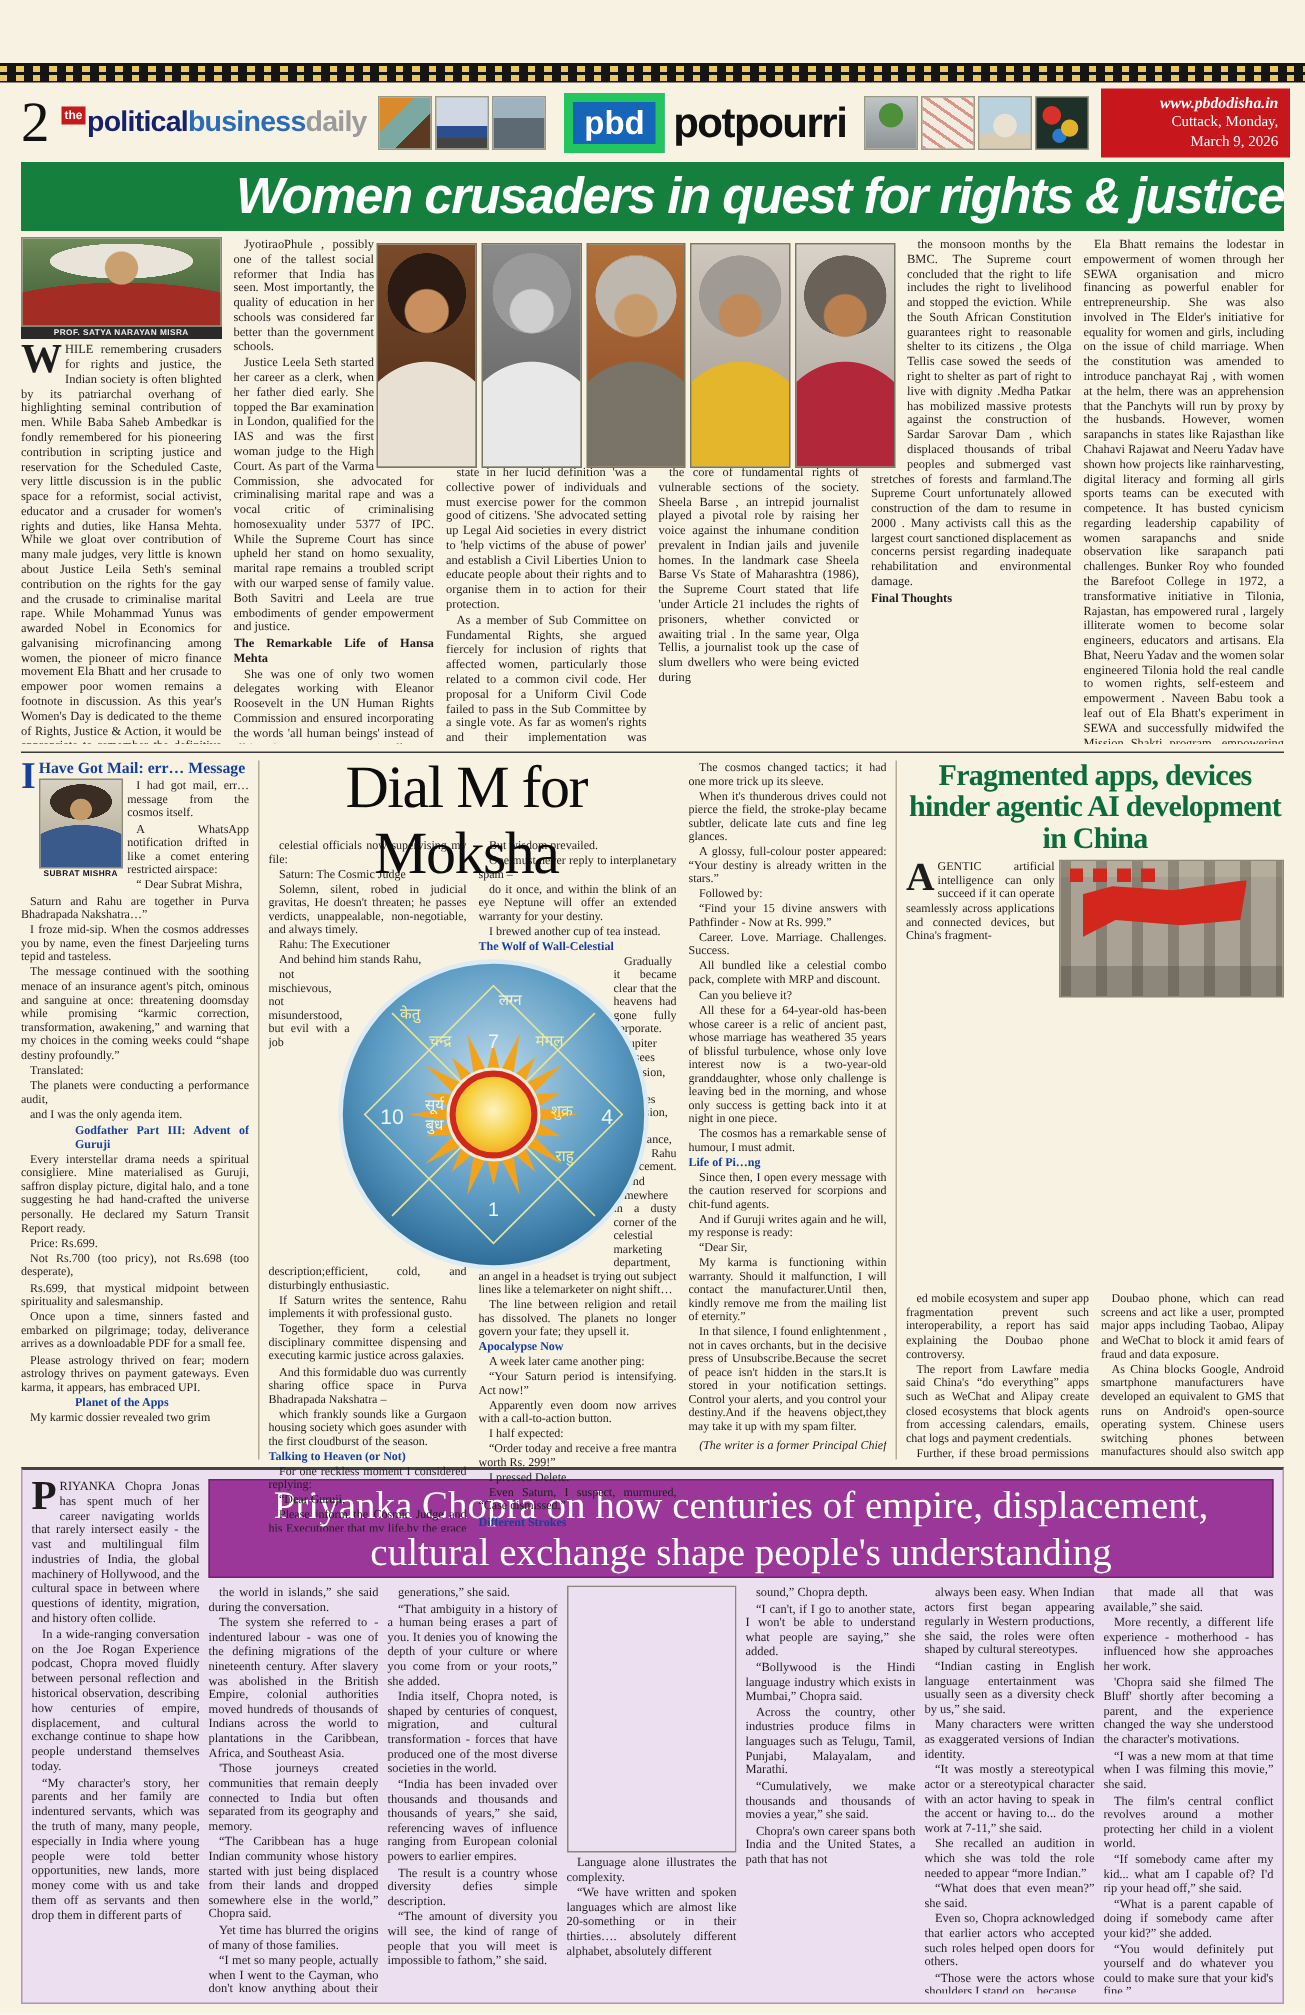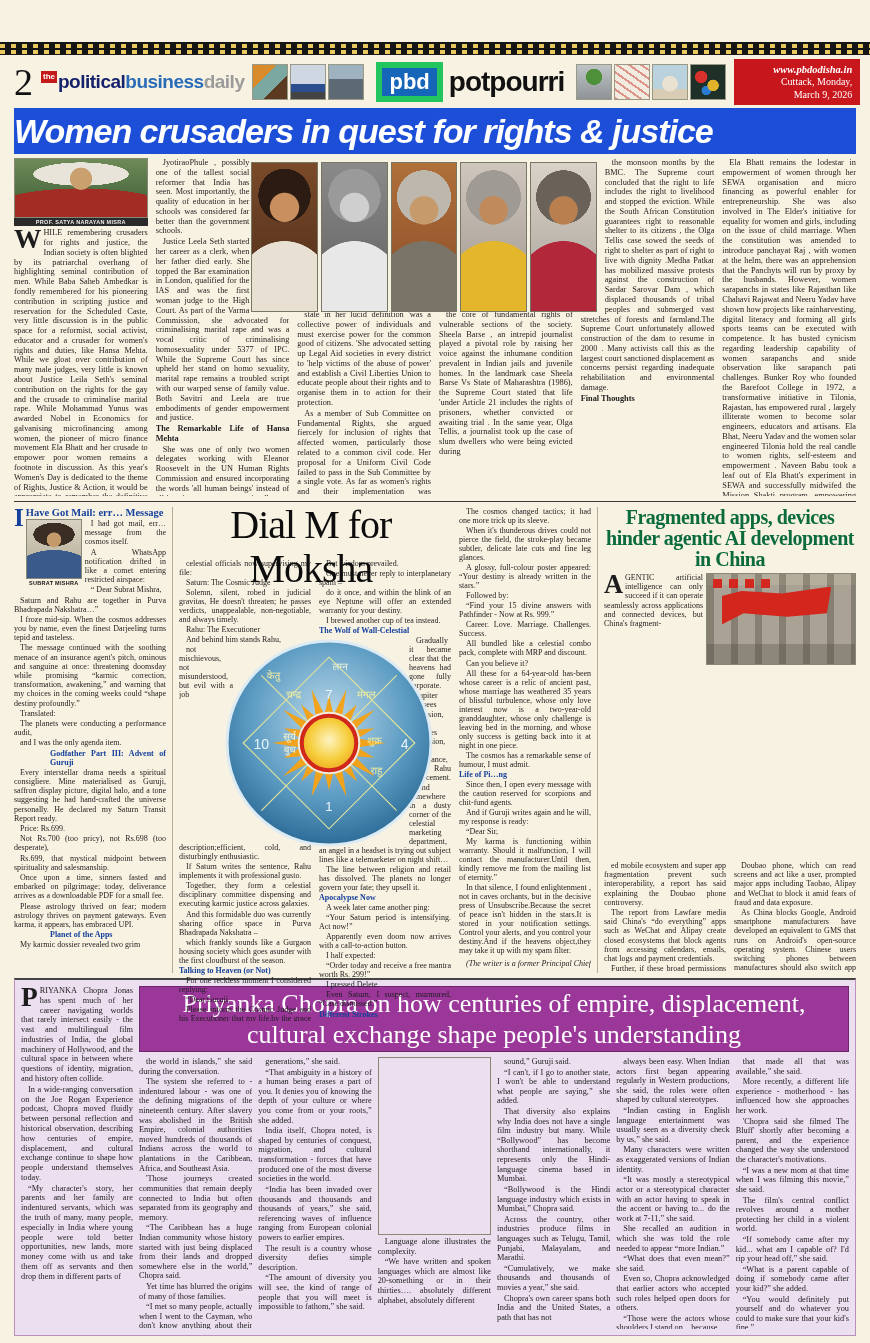--- a/index.html
+++ b/index.html
@@ -27,21 +27,21 @@
   .t-palm{background:repeating-linear-gradient(35deg,rgba(200,60,50,.5) 0 2px,transparent 2px 7px),#f2ece0;}
   .t-taj{background:radial-gradient(circle at 50% 55%,#e9e2d2 0 30%,transparent 32%),linear-gradient(180deg,#b9d2de 0 70%,#d8cdb4 70%);}
   .t-bill{background:radial-gradient(circle at 30% 35%,#d8302a 0 18%,transparent 20%),radial-gradient(circle at 65% 60%,#e2b32a 0 18%,transparent 20%),radial-gradient(circle at 45% 75%,#2a7ad2 0 14%,transparent 16%),#1e3028;}
   .pbdlogo{display:flex;align-items:center;margin:0 4px;}
   .pbd-box{background:#1565b8;border:6px solid #22c55e;color:#fff;font:800 22px/1 "Liberation Sans",sans-serif;padding:3px 7px;}
   .pbd-name{font:800 28px/1 "Liberation Sans",sans-serif;color:#111;margin-left:6px;letter-spacing:-1px;}
   .datebox{margin-left:auto;background:#c8161d;color:#fff;text-align:right;padding:4px 8px;min-width:110px;}
   .db-site{font:italic 700 10.5px/1.25 "Liberation Serif",serif;}
   .db-line{font:400 10px/1.25 "Liberation Serif",serif;}
   
-  .banner{margin:2px 14px;background:#1d4ed8;height:46px;display:flex;align-items:center;justify-content:flex-start;}
+  .banner{margin:2px 14px;background:#15803d;height:46px;display:flex;align-items:center;justify-content:flex-end;}
   .banner span{color:#fff;font:italic 800 34px/1 "Liberation Sans",sans-serif;letter-spacing:-1px;white-space:nowrap;}
   
   .cols{display:flex;gap:8px;}
   .cols .col{flex:1;overflow:hidden;text-align:justify;font-size:8.3px;line-height:1.18;}
   .col p{margin:0 0 1px;text-indent:7px;}
   .col p.drop{text-indent:0;}
   .col p.sub{font-weight:700;text-indent:0;margin-top:1px;}
   .col p.credit{font-style:italic;text-indent:0;text-align:right;margin-top:3px;}
   .dcap{float:left;font:700 3.3em/0.78 "Liberation Serif",serif;padding:1px 2px 0 0;}
   .sp{overflow:hidden;}
@@ -406,23 +406,22 @@
             <p>“The amount of diversity you will see, the kind of range of people that you will meet is impossible to fathom,” she said.</p>
           </div>
           <div class="col">
             <div class="ph ppic">
               <div class="pimg" style="height: 178px;"></div>
             </div>
             <p>Language alone illustrates the complexity.</p>
             <p>“We have written and spoken languages which are almost like 20-something or in their thirties…. absolutely different alphabet, absolutely different</p>
           </div>
           <div class="col">
-            <p>sound,” Guruji said.</p>
+            <p>sound,” Chopra depth.</p>
             <p>“I can't, if I go to another state, I won't be able to understand what people are saying,” she added.</p>
-            <p>That diversity also explains why India does not have a single film industry but many. While “Bollywood” has become shorthand internationally, it represents only the Hindi-language cinema based in Mumbai.</p>
             <p>“Bollywood is the Hindi language industry which exists in Mumbai,” Chopra said.</p>
             <p>Across the country, other industries produce films in languages such as Telugu, Tamil, Punjabi, Malayalam, and Marathi.</p>
             <p>“Cumulatively, we make thousands and thousands of movies a year,” she said.</p>
             <p>Chopra's own career spans both India and the United States, a path that has not</p>
           </div>
           <div class="col">
             <p>always been easy. When Indian actors first began appearing regularly in Western productions, she said, the roles were often shaped by cultural stereotypes.</p>
             <p>“Indian casting in English language entertainment was usually seen as a diversity check by us,” she said.</p>
             <p>Many characters were written as exaggerated versions of Indian identity.</p>
             <p>“It was mostly a stereotypical actor or a stereotypical character with an actor having to speak in the accent or having to... do the work at 7-11,” she said.</p>

